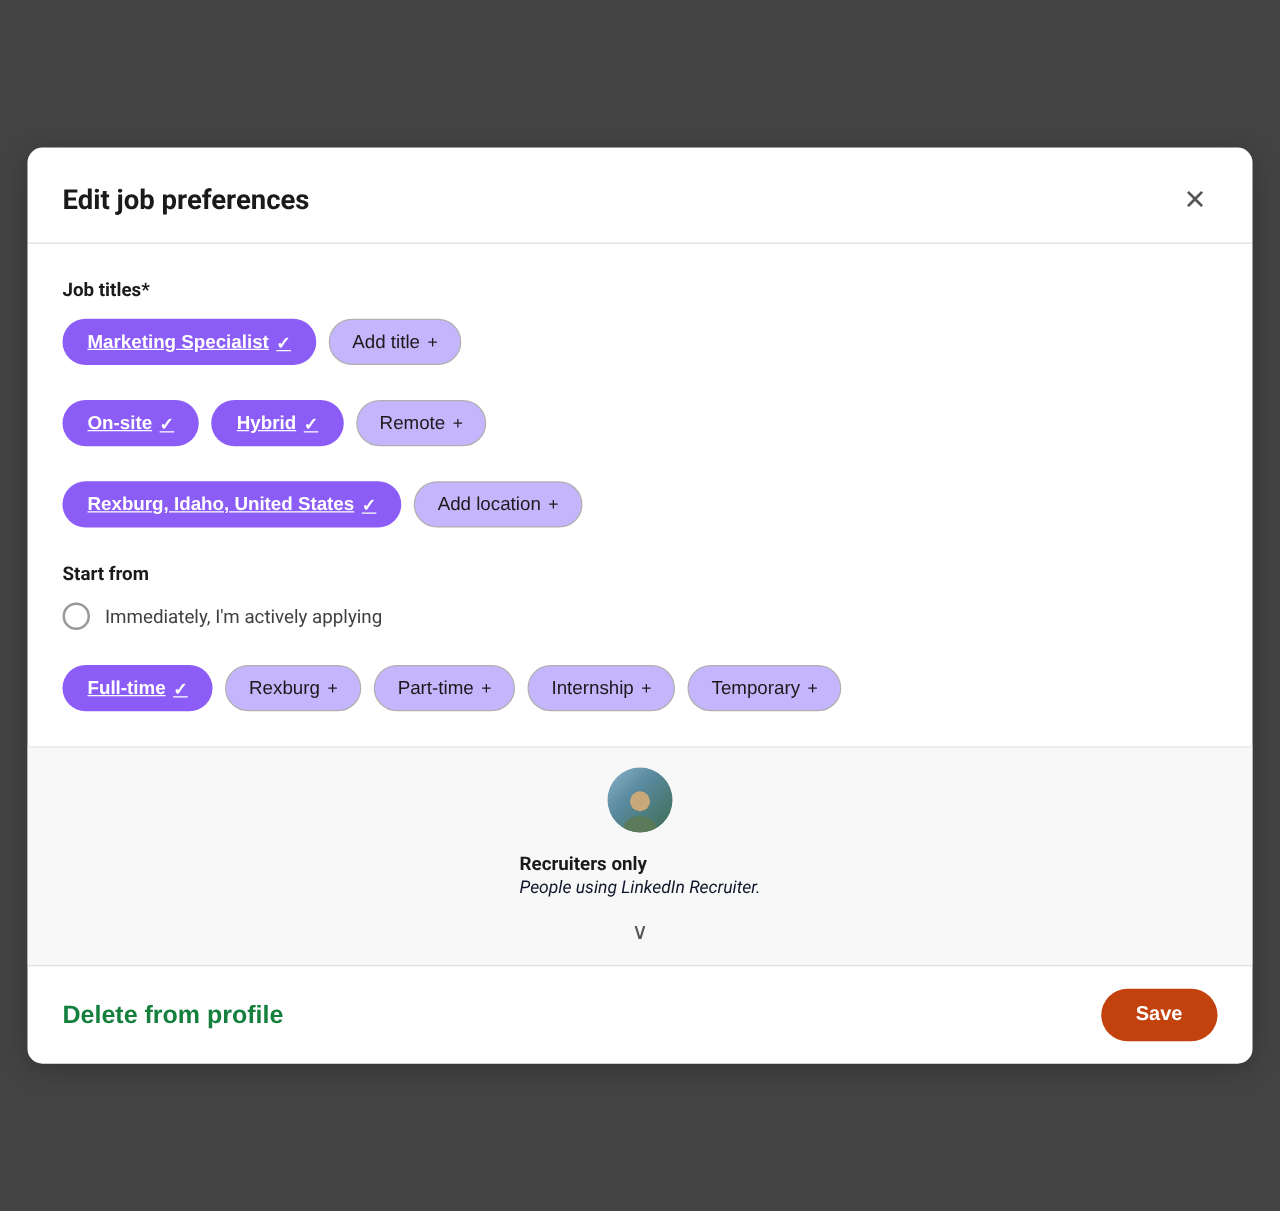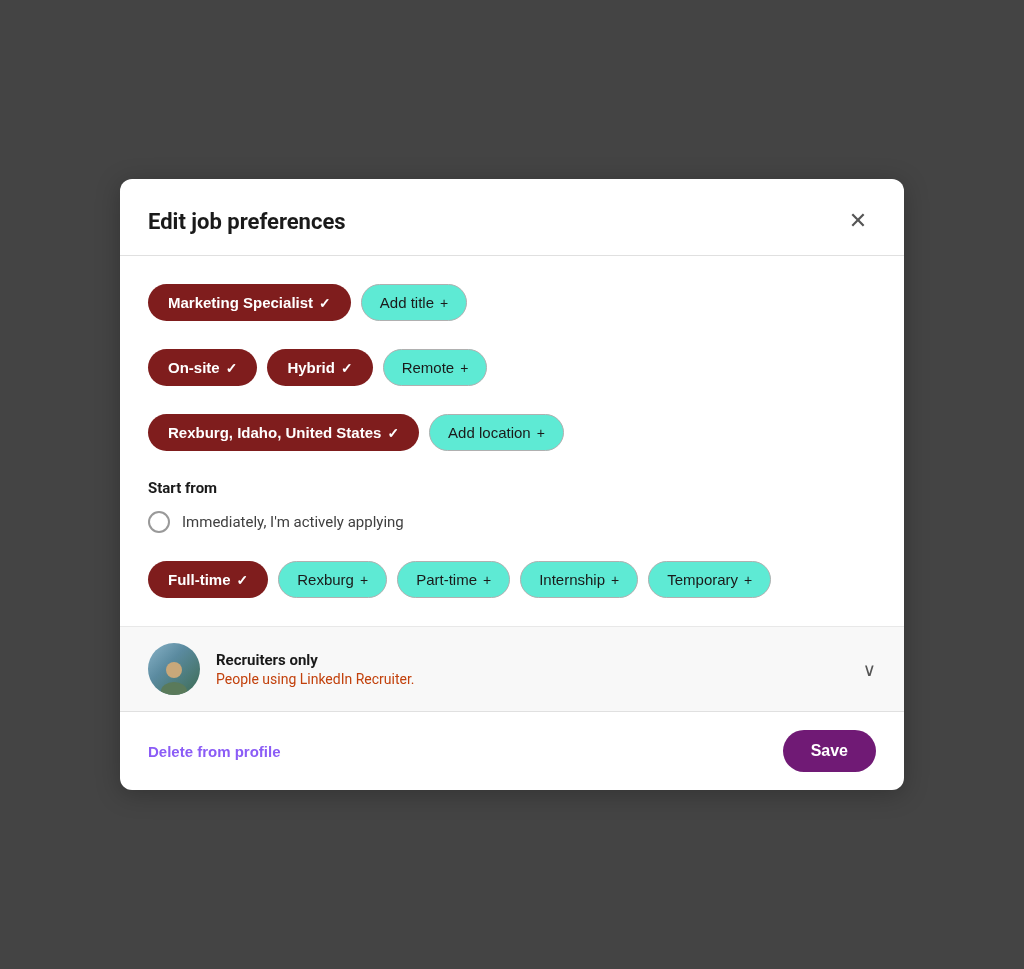--- a/index.html
+++ b/index.html
@@ -7,21 +7,21 @@
       background: #444;
       display: flex;
       align-items: center;
       justify-content: center;
       min-height: 100vh;
       font-family: -apple-system, BlinkMacSystemFont, 'Segoe UI', Roboto, Arial, sans-serif;
     }
     .modal {
       background: #fff;
       border-radius: 12px;
-      width: 784px;
+      width: 980px;
       max-width: 98vw;
       box-shadow: 0 4px 24px rgba(0,0,0,0.25);
       overflow: hidden;
       position: relative;
     }
     .modal-header {
       display: flex;
       align-items: center;
       justify-content: space-between;
       padding: 24px 28px 16px 28px;
@@ -59,43 +59,43 @@
       color: #1a1a1a;
       margin-bottom: 14px;
     }
     .chips-row {
       display: flex;
       flex-wrap: wrap;
       gap: 10px;
       align-items: center;
     }
     .chip-active {
-      background: #7f1d1d;
+      background: #8b5cf6;
       color: #fff;
       border: none;
       border-radius: 999px;
       padding: 10px 20px;
       font-size: 15px;
       font-weight: 600;
       cursor: pointer;
       display: inline-flex;
       align-items: center;
       gap: 6px;
+      text-decoration: underline;
     }
     .chip-inactive {
-      background: #5eead4;
+      background: #c4b5fd;
       color: #1a1a1a;
       border: 1.5px solid #b0b0b0;
       border-radius: 999px;
       padding: 9px 18px;
       font-size: 15px;
       font-weight: 500;
       cursor: pointer;
       display: inline-flex;
-      align-items: center;
       gap: 6px;
     }
     .radio-group {
       display: flex;
       flex-direction: column;
       gap: 14px;
     }
     .radio-item {
       display: flex;
       align-items: center;
@@ -118,20 +118,21 @@
       color: #404040;
     }
     .recruiter-bar {
       background: #f8f8f8;
       border-top: 1px solid #e8e8e8;
       padding: 16px 28px;
       display: flex;
       align-items: center;
       gap: 16px;
       margin-top: 8px;
+      flex-direction: column;
     }
     .recruiter-avatar {
       width: 52px;
       height: 52px;
       border-radius: 50%;
       background: linear-gradient(135deg, #8ab4c9 0%, #5a8a9f 40%, #3d6b52 100%);
       flex-shrink: 0;
       overflow: hidden;
       display: flex;
       align-items: flex-end;
@@ -144,46 +145,47 @@
     .recruiter-info {
       flex: 1;
     }
     .recruiter-title {
       font-size: 15px;
       font-weight: 700;
       color: #1a1a1a;
     }
     .recruiter-subtitle {
       font-size: 14px;
-      color: #c2410c;
+      color: #0f172a;
       margin-top: 2px;
+      font-style: italic;
     }
     .recruiter-chevron {
       font-size: 18px;
       color: #555;
       cursor: pointer;
     }
     .modal-footer {
       display: flex;
       align-items: center;
       justify-content: space-between;
       padding: 18px 28px;
       border-top: 1px solid #e0e0e0;
     }
     .delete-link {
-      color: #8b5cf6;
-      font-size: 15px;
+      color: #15803d;
+      font-size: 20px;
       font-weight: 600;
       cursor: pointer;
       text-decoration: none;
       background: none;
       border: none;
     }
     .save-btn {
-      background: #701a75;
+      background: #c2410c;
       color: #fff;
       border: none;
       border-radius: 999px;
       padding: 12px 28px;
       font-size: 16px;
       font-weight: 700;
       cursor: pointer;
     }
     .plus-icon { font-size: 14px; }
     .check-icon { font-size: 14px; }
@@ -196,20 +198,21 @@
   <div class="modal-header">
     <span class="modal-title">Edit job preferences</span>
     <button class="close-btn">
       <span>✕</span>
     </button>
   </div>
 
   <div class="modal-body">
 
     <div class="section">
+      <div class="section-label">Job titles*</div>
       <div class="chips-row">
         <button class="chip-active">
           <span>Marketing Specialist</span>
           <span class="check-icon">✓</span>
         </button>
         <button class="chip-inactive">
           <span>Add title</span>
           <span class="plus-icon">+</span>
         </button>
       </div>

